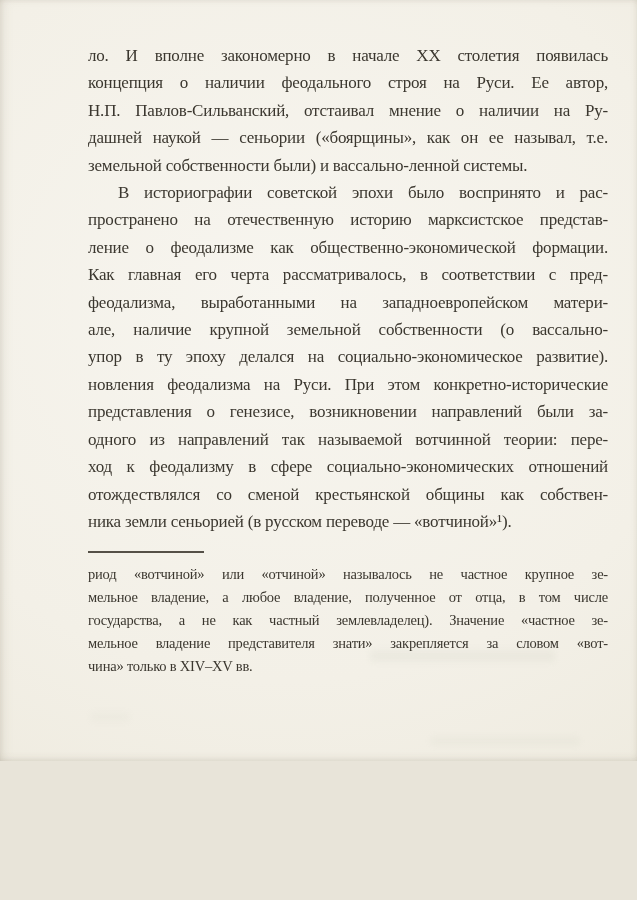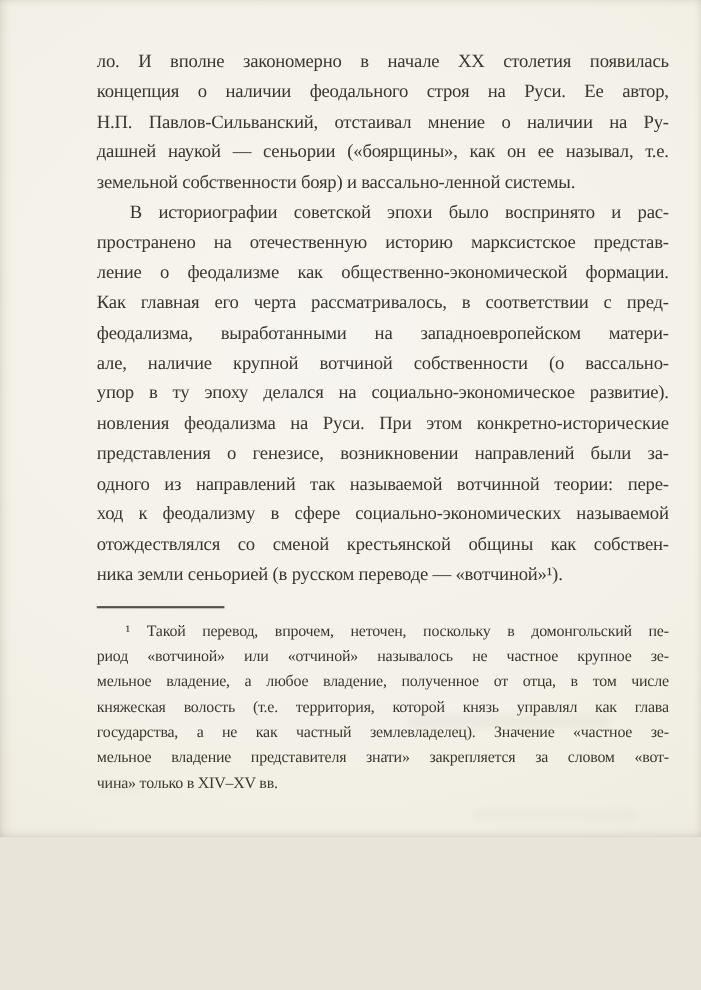--- a/index.html
+++ b/index.html
@@ -83,47 +83,45 @@
 
 <div class="page">
 
   <div class="text-block">
     <div>
         <div class="paragraph">
           <div class="line">ло. И вполне закономерно в начале XX столетия появилась</div>
           <div class="line">концепция о наличии феодального строя на Руси. Ее автор,</div>
           <div class="line">Н.П. Павлов-Сильванский, отстаивал мнение о наличии на Ру-</div>
           <div class="line">дашней наукой — сеньории («боярщины», как он ее называл, т.е.</div>
-          <div class="line last">земельной собственности бояр) и вассально-ленной системы.</div>
+          <div class="line last">земельной собственности были) и вассально-ленной системы.</div>
         </div>
         <div class="paragraph">
           <div class="line indent">В историографии советской эпохи было воспринято и рас-</div>
           <div class="line">пространено на отечественную историю марксистское представ-</div>
           <div class="line">ление о феодализме как общественно-экономической формации.</div>
           <div class="line">Как главная его черта рассматривалось, в соответствии с пред-</div>
           <div class="line">феодализма, выработанными на западноевропейском матери-</div>
-          <div class="line">але, наличие крупной вотчиной собственности (о вассально-</div>
+          <div class="line">але, наличие крупной земельной собственности (о вассально-</div>
           <div class="line">упор в ту эпоху делался на социально-экономическое развитие).</div>
           <div class="line">новления феодализма на Руси. При этом конкретно-исторические</div>
           <div class="line">представления о генезисе, возникновении направлений были за-</div>
           <div class="line">одного из направлений так называемой вотчинной теории: пере-</div>
-          <div class="line">ход к феодализму в сфере социально-экономических называемой</div>
+          <div class="line">ход к феодализму в сфере социально-экономических отношений</div>
           <div class="line">отождествлялся со сменой крестьянской общины как собствен-</div>
           <div class="line last">ника земли сеньорией (в русском переводе — «вотчиной»¹).</div>
         </div>
       </div>
 
     <div class="footnote-rule"></div>
 
     <div class="footnote">
       <div>
-          <div class="line indent">¹ Такой перевод, впрочем, неточен, поскольку в домонгольский пе-</div>
           <div class="line">риод «вотчиной» или «отчиной» называлось не частное крупное зе-</div>
           <div class="line">мельное владение, а любое владение, полученное от отца, в том числе</div>
-          <div class="line">княжеская волость (т.е. территория, которой князь управлял как глава</div>
           <div class="line">государства, а не как частный землевладелец). Значение «частное зе-</div>
           <div class="line">мельное владение представителя знати» закрепляется за словом «вот-</div>
           <div class="line last">чина» только в XIV–XV вв.</div>
         </div>
     </div>
   </div>
 
   <div class="show-through st1"></div>
   <div class="show-through st2"></div>
   <div class="show-through st3"></div>

